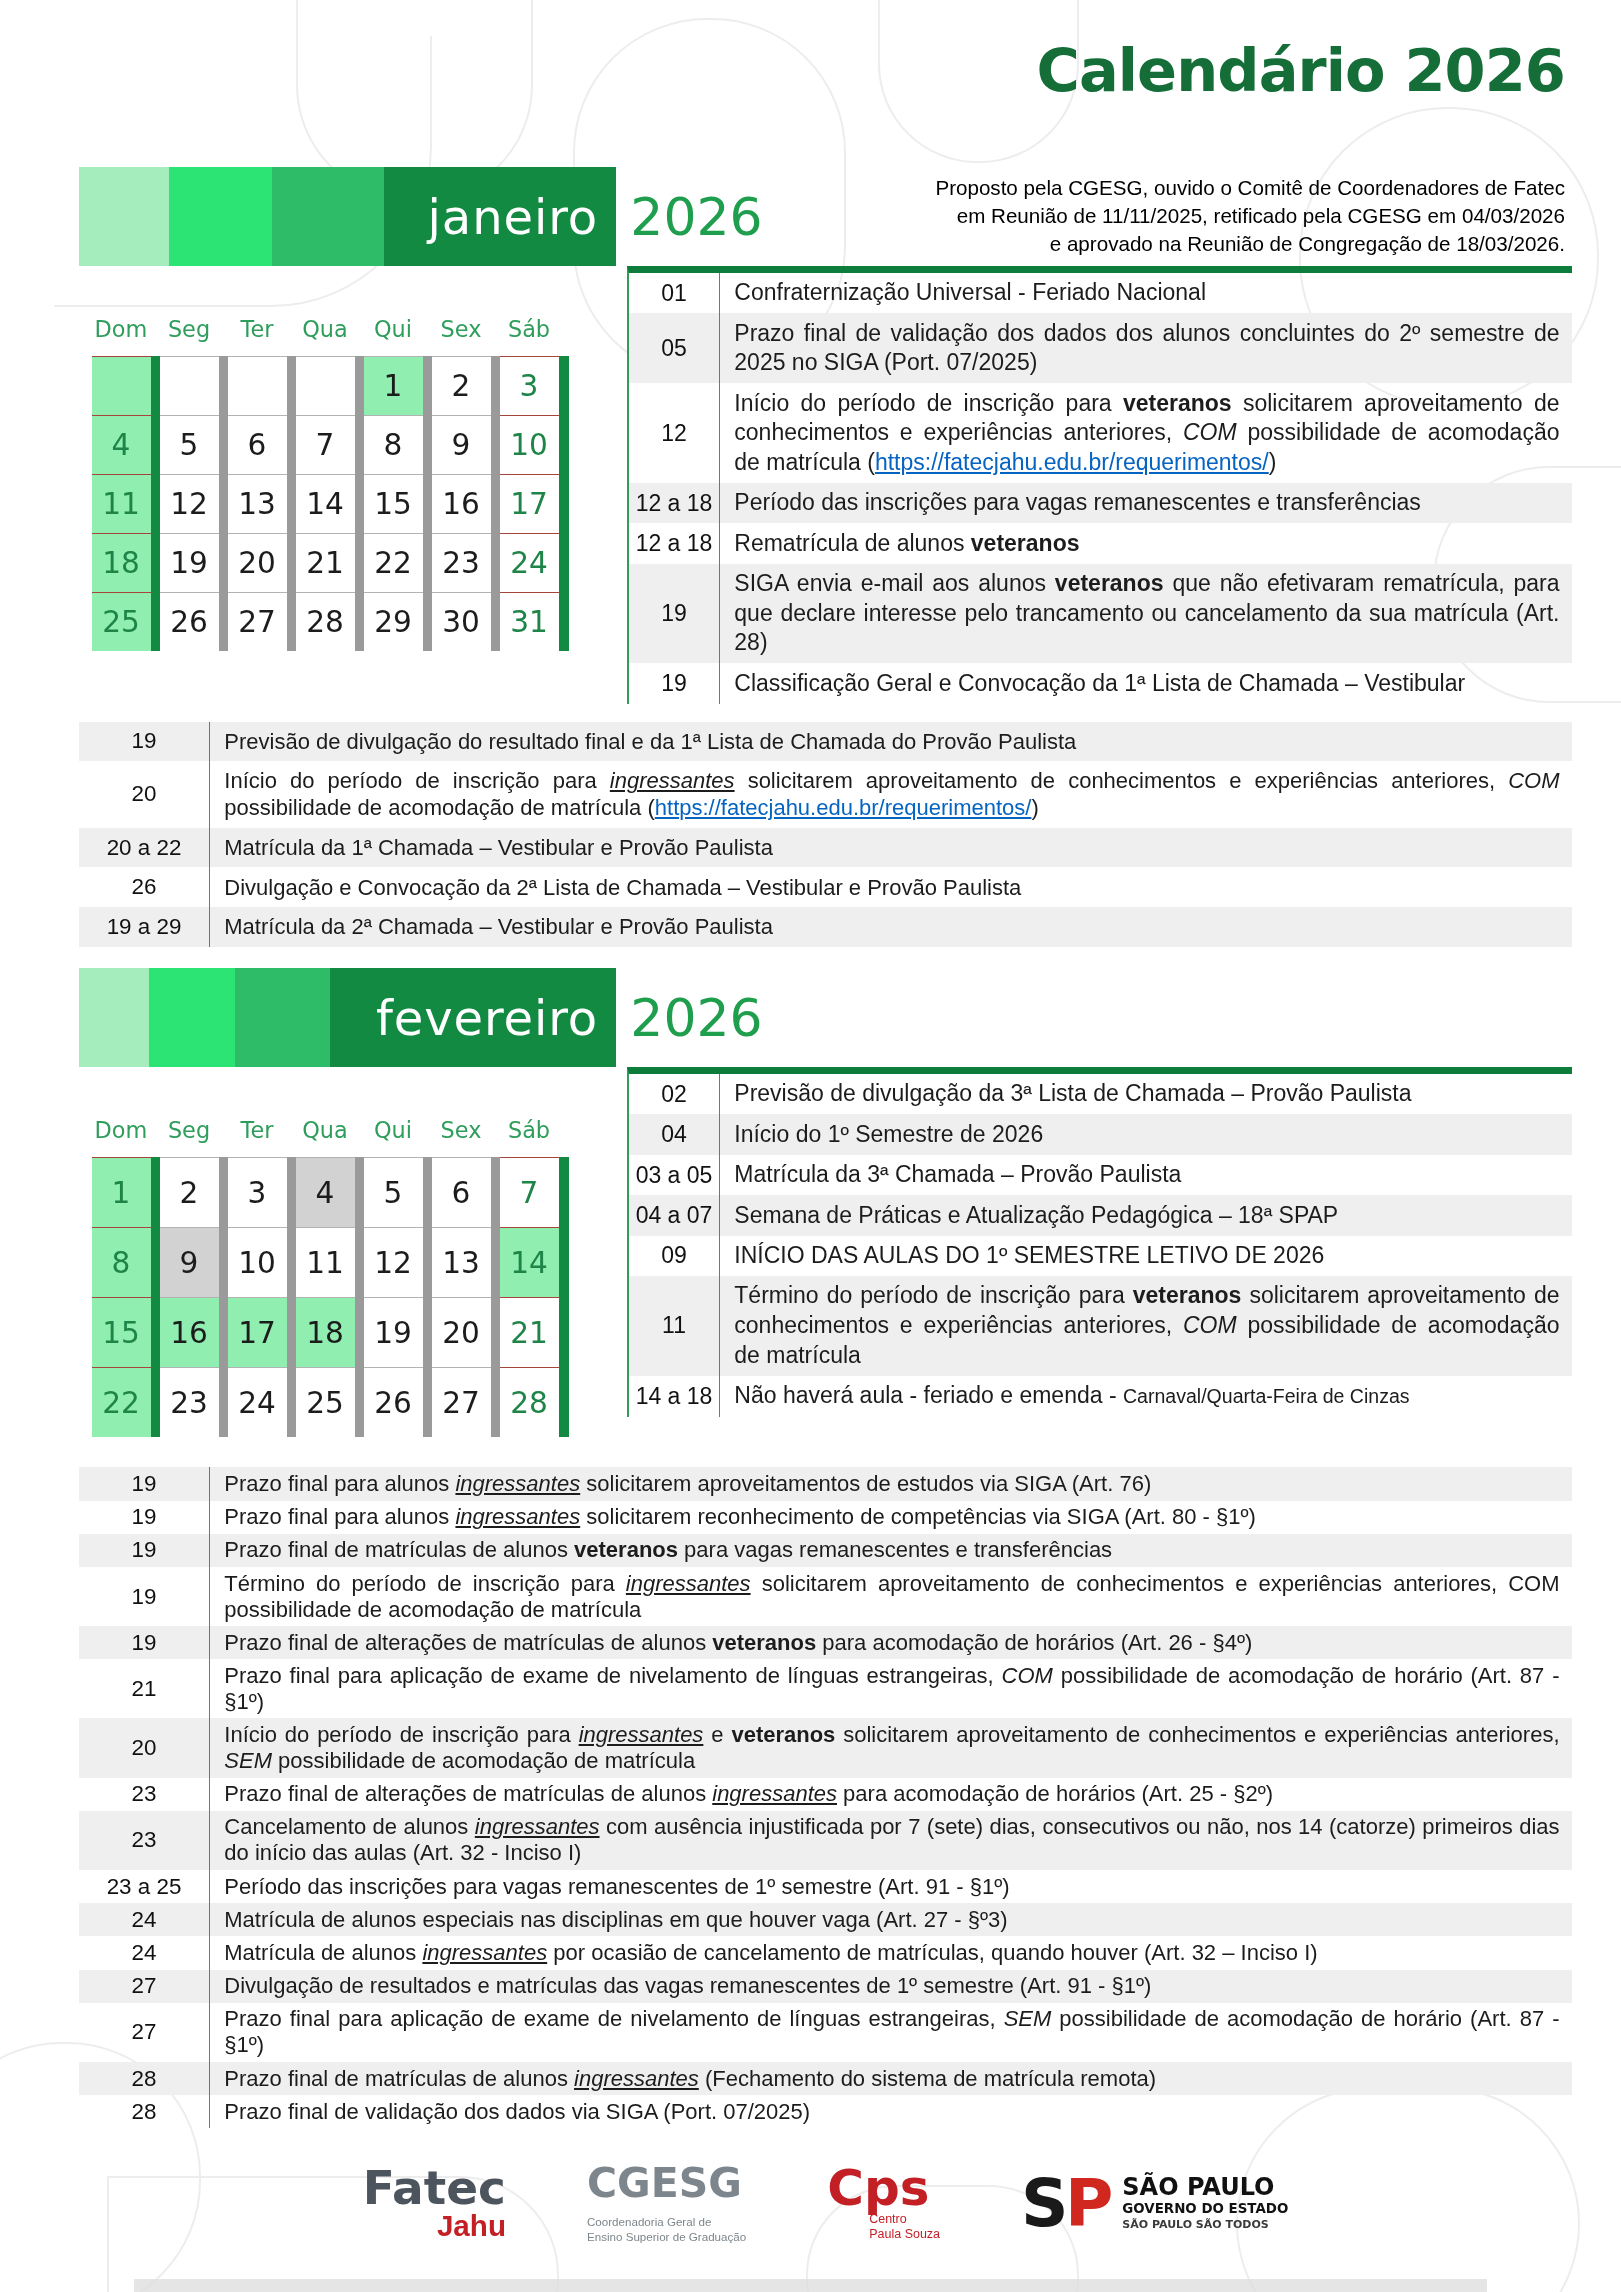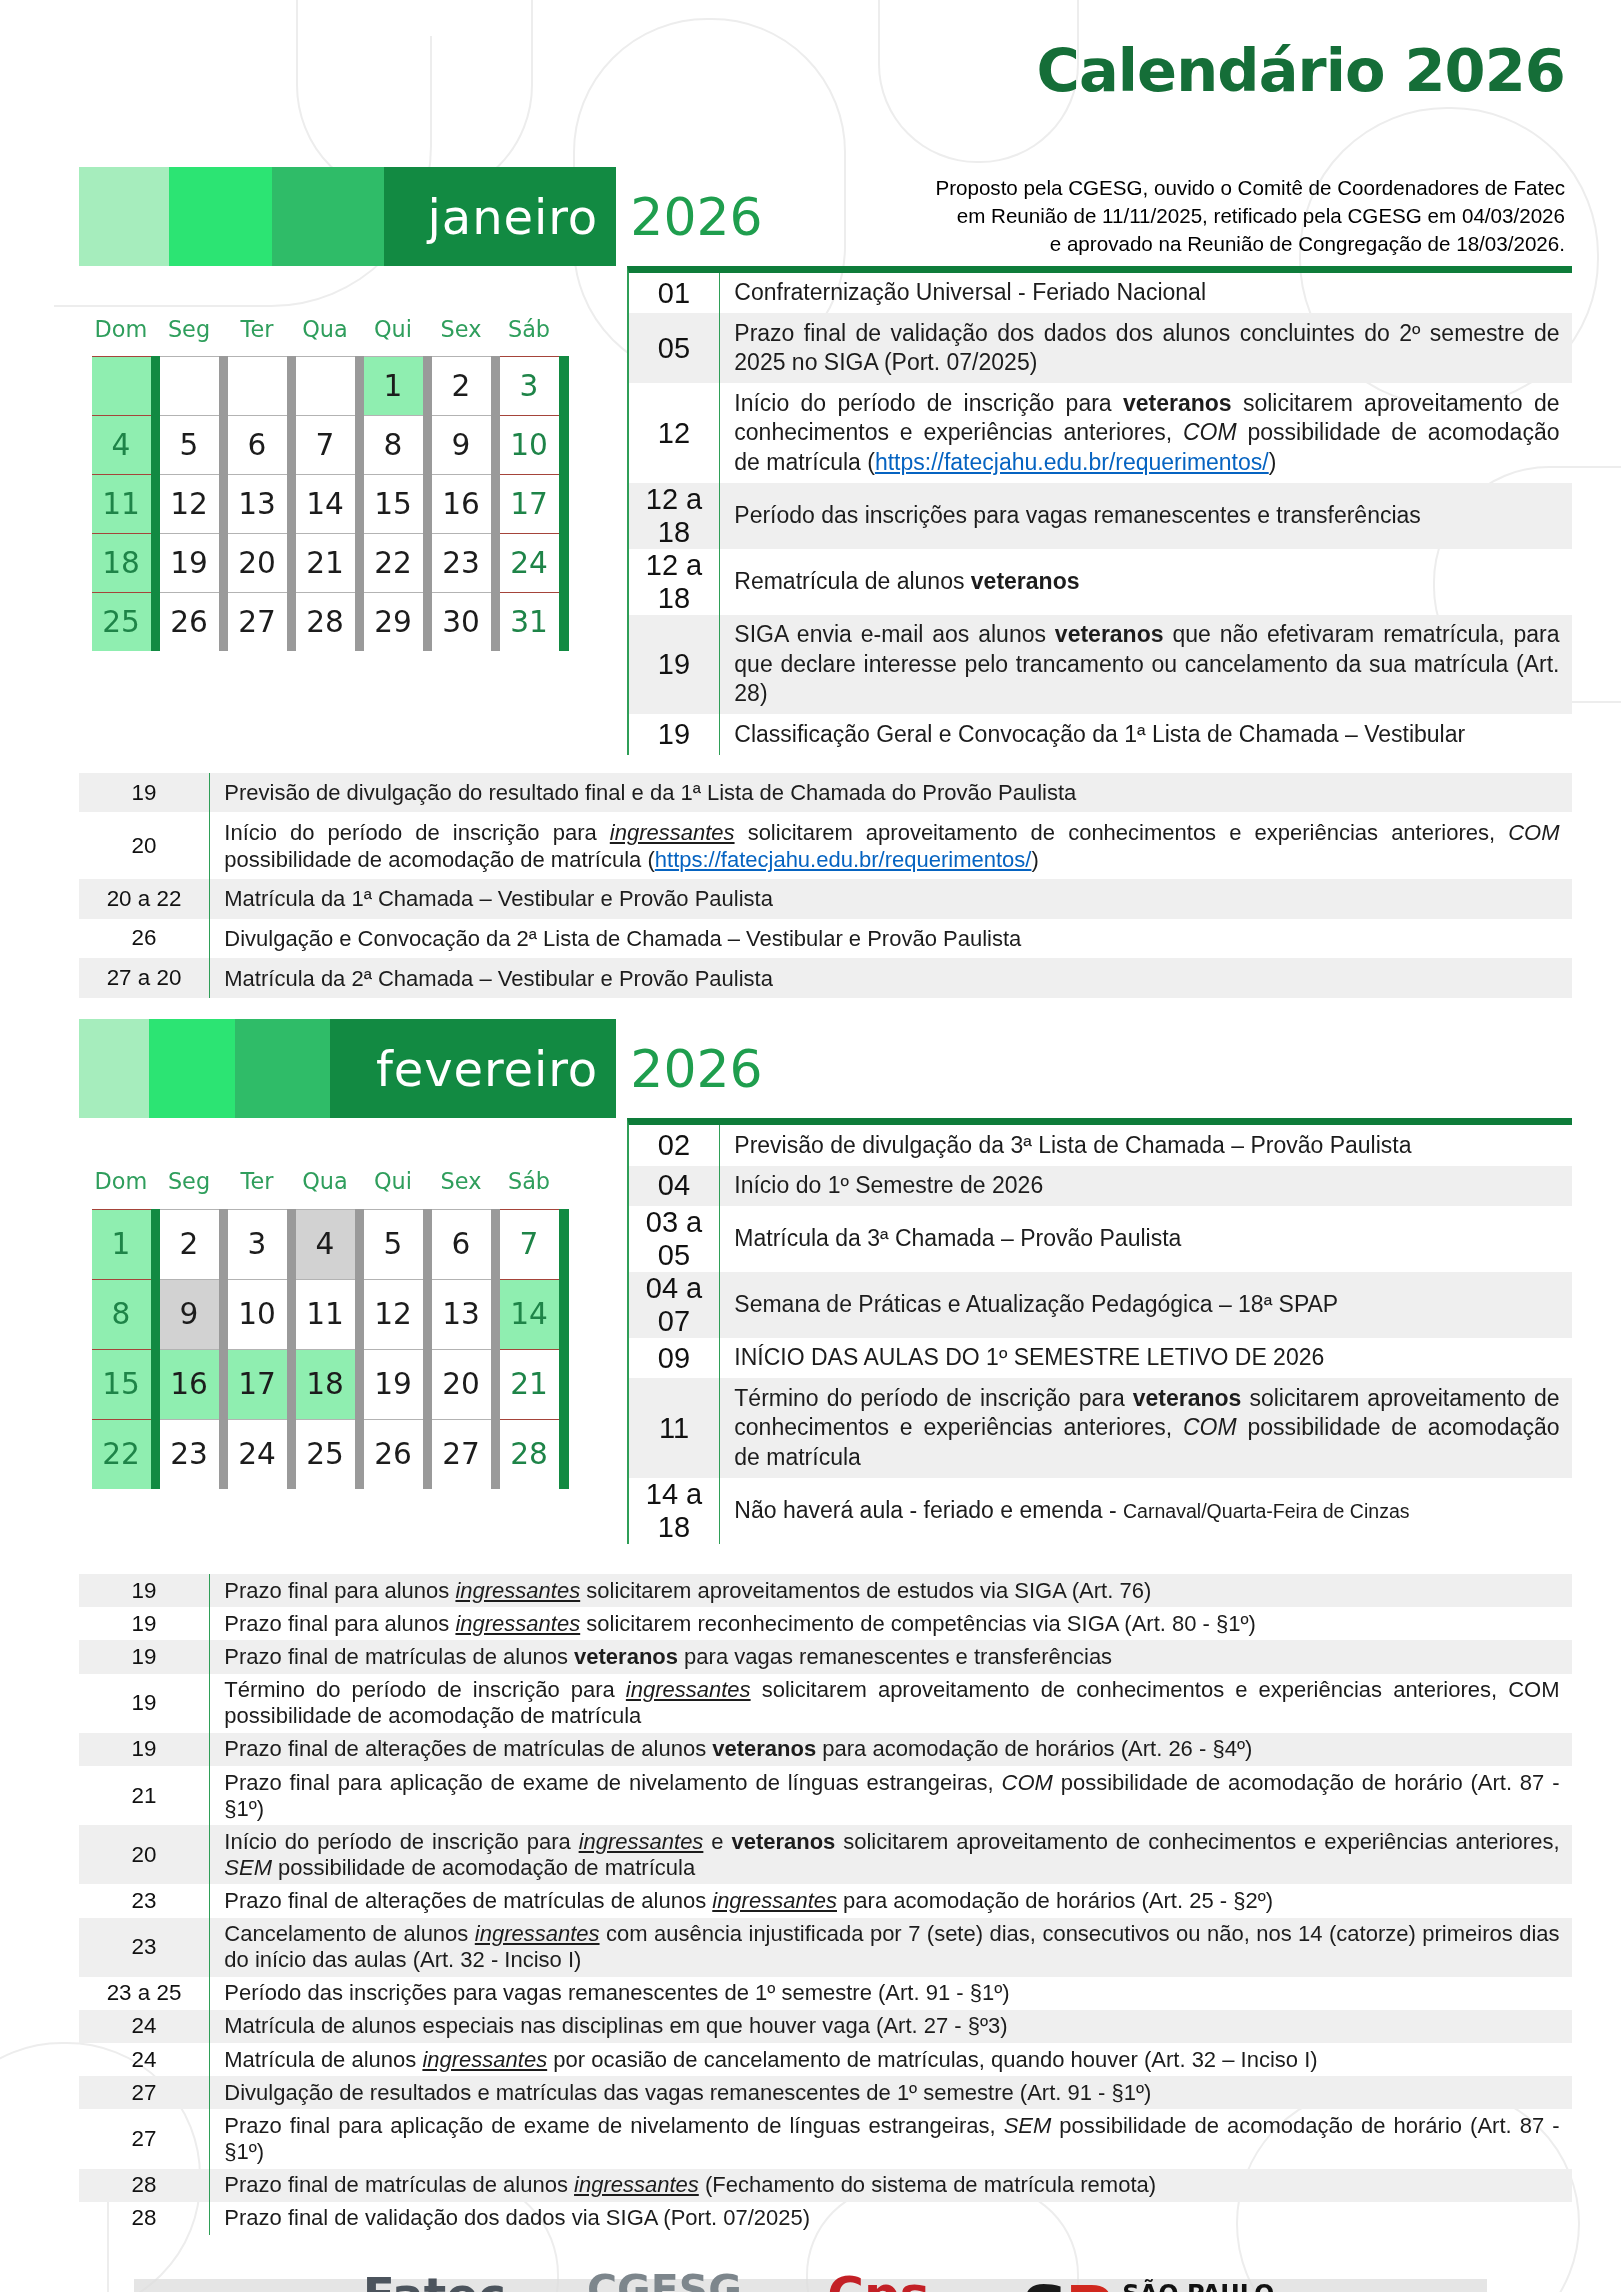--- a/index.html
+++ b/index.html
@@ -52,21 +52,21 @@
   .cell.bg-hl{background:#8feeb0;}
   .cell.bg-gray{background:#d2d2d2;}
   .cell.num-green{color:#1e8448;}
   .bar{position:absolute;top:0;bottom:0;width:9px;background:#9a9a9a;}
   .bar-green{background:#128a42;}
   
   .side-events{flex:1;margin-left:57px;border-top:7.2px solid #0e7c3a;border-left:2.7px solid #2f9e57;}
   .ev-row{display:flex;align-items:stretch;}
   .ev-row.shade{background:#efefef;}
   .ev-date{flex:0 0 90px;display:flex;align-items:center;justify-content:center;
-           font-size:29px;color:#111;text-align:center;}
+           font-size:23px;color:#111;text-align:center;}
   .ev-text{flex:1;border-left:1.8px solid #2f9e57;display:flex;align-items:center;
            padding:5.4px 12.5px 5.4px 14.3px;font-size:23px;line-height:29.6px;}
   .ev-p{display:block;text-align:justify;width:100%;}
   .s-b{font-weight:700;}
   .s-i{font-style:italic;}
   .s-iu{font-style:italic;text-decoration:underline;}
   .s-sm{font-size:0.85em;}
   .lnk{color:#0563c1;text-decoration:underline;}
   
   .full-events{margin-top:18px;}
@@ -255,21 +255,21 @@
               <span class="ev-p"><span>Matrícula da 1ª Chamada – Vestibular e Provão Paulista</span></span>
             </div>
           </div>
           <div class="ev-row">
             <div class="ev-date">26</div>
             <div class="ev-text">
               <span class="ev-p"><span>Divulgação e Convocação da 2ª Lista de Chamada – Vestibular e Provão Paulista</span></span>
             </div>
           </div>
           <div class="ev-row shade">
-            <div class="ev-date">27 a 20</div>
+            <div class="ev-date">19 a 29</div>
             <div class="ev-text">
               <span class="ev-p"><span>Matrícula da 2ª Chamada – Vestibular e Provão Paulista</span></span>
             </div>
           </div>
         </div>
     </section>
 
     <section class="month mb-fev">
       <div class="banner-row">
         <div class="banner m2">

